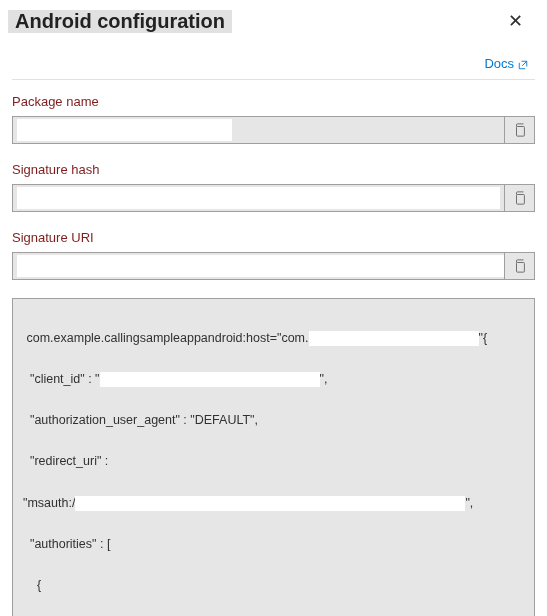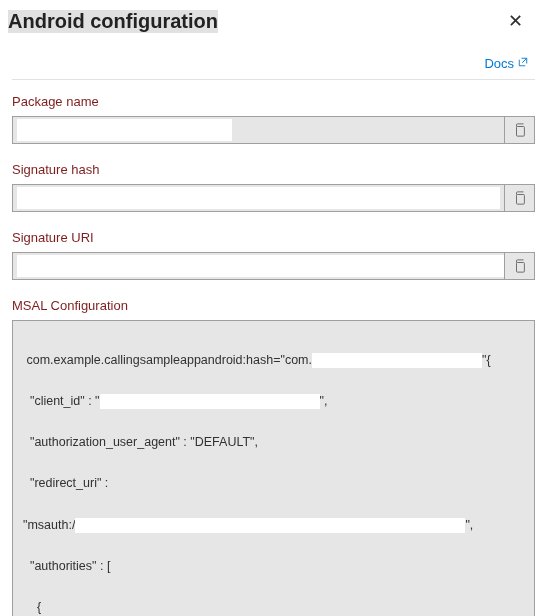--- a/index.html
+++ b/index.html
@@ -15,42 +15,42 @@
     .header {
       display: flex;
       justify-content: space-between;
       align-items: center;
       padding: 8px 16px 4px 8px;
     }
     .title {
       font-size: 20px;
       font-weight: 600;
       background: #e1e1e1;
-      padding: 0 0;
+      padding: 0 7px;
       color: #222;
     }
     .close-btn {
       font-size: 18px;
       font-weight: 300;
       cursor: pointer;
       color: #323130;
       padding: 4px 8px;
       line-height: 1;
     }
     .docs-row {
       display: flex;
       justify-content: flex-end;
       padding: 18px 18px 4px 18px;
     }
     .docs-link {
       color: #0078d4;
       font-size: 13px;
       cursor: pointer;
       display: inline-flex;
-      align-items: flex-start;
+      align-items: flex-end;
       gap: 3px;
     }
     .docs-link svg { width: 12px; height: 12px; }
     .divider { border-top: 1px solid #e1e1e1; margin: 4px 12px 0 12px; }
     .content { padding: 14px 12px 0 12px; }
     .field { margin-bottom: 18px; }
     .field-label { font-size: 13px; color: #7f1d1d; margin-bottom: 7px; display: block; }
     .value-row {
       display: flex;
       align-items: stretch;
@@ -167,23 +167,22 @@
       <div class="copy-btn">
         <svg viewBox="0 0 16 16">
             <rect x="4" y="4" width="9" height="11" rx="1"></rect>
             <path d="M4 4V2a1 1 0 011-1h7"></path>
           </svg>
       </div>
     </div>
   </div>
 
   <div class="field" style="margin-bottom:0;">
-    <span class="field-label">MSAL Configuration</span>
     <div class="msal-block">
-<span class="msal-line"><span> com.example.callingsampleappandroid:hash="com.</span><span class="white-chunk" style="width:170px"></span><span>"{</span></span>
+<span class="msal-line"><span> com.example.callingsampleappandroid:host="com.</span><span class="white-chunk" style="width:170px"></span><span>"{</span></span>
 <span class="msal-line"><span>  "client_id" : "</span><span class="white-chunk" style="width:220px"></span><span>",</span></span>
 <span class="msal-line">  "authorization_user_agent" : "DEFAULT",</span>
 <span class="msal-line">  "redirect_uri" :</span>
 <span class="msal-line"><span>"msauth:/</span><span class="white-chunk" style="width:390px"></span><span>",</span></span>
 <span class="msal-line">  "authorities" : [</span>
 <span class="msal-line">    {</span>
 
 
 
 

